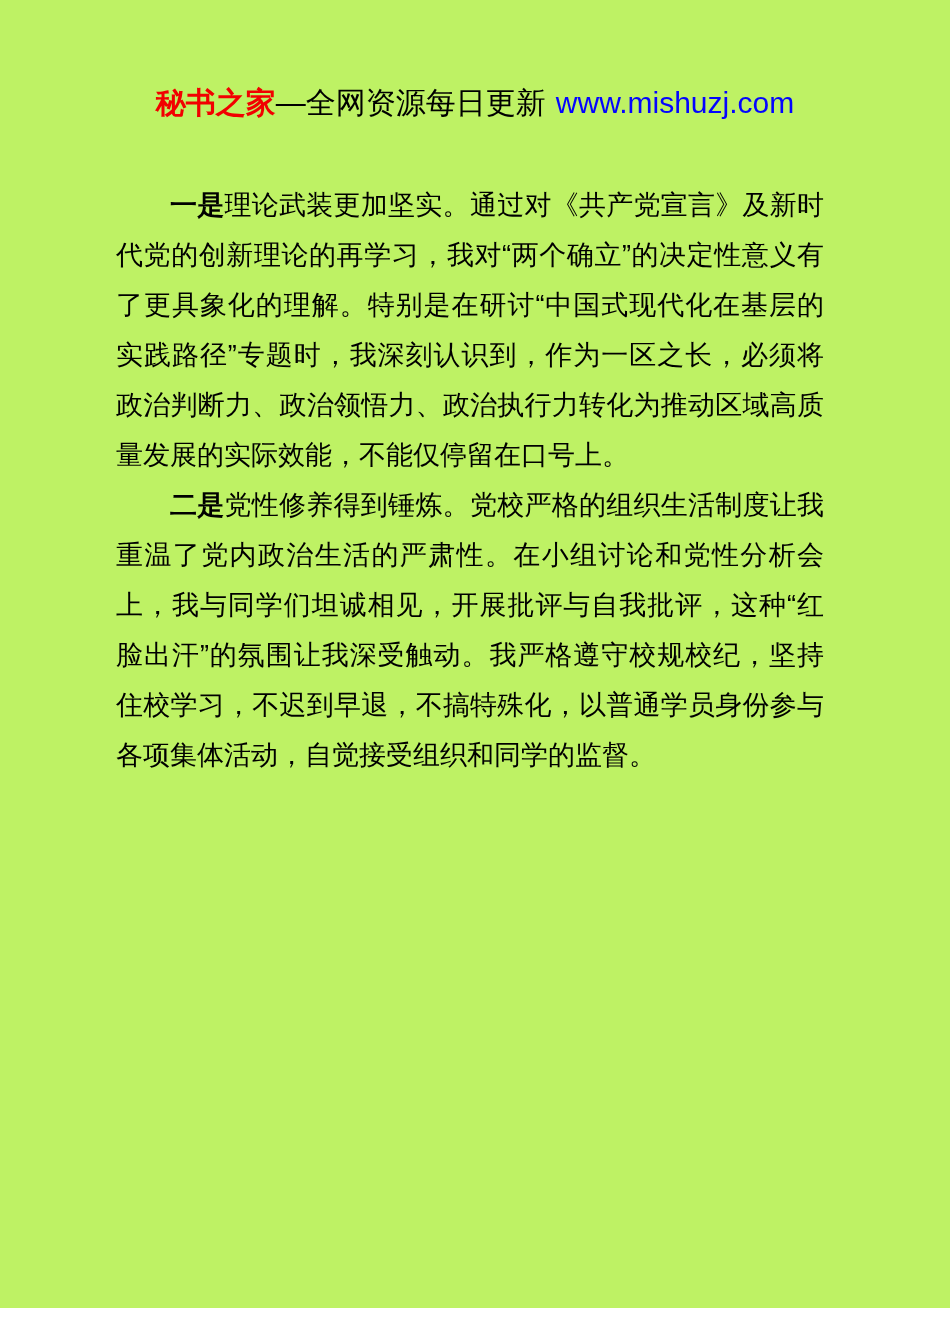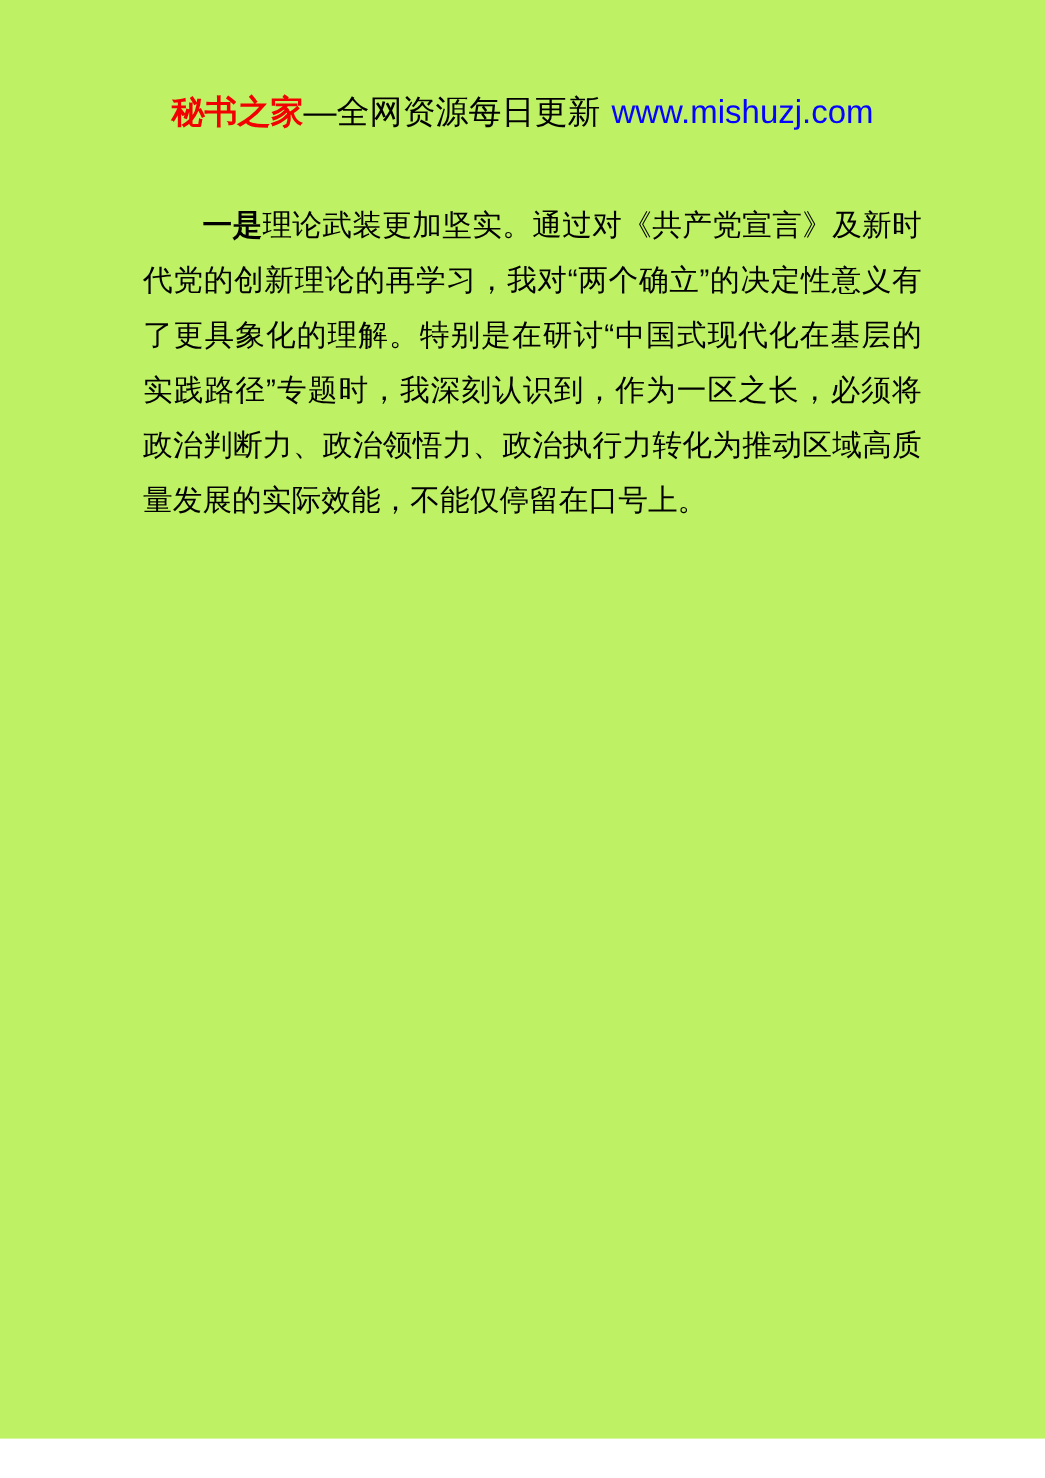--- a/index.html
+++ b/index.html
@@ -37,21 +37,21 @@
   }
   .site-url {
     color: #0404ff;
     text-decoration: none;
     margin-left: 10px;
     font-weight: 400;
   }
   .content {
     position: absolute;
     top: 180px;
-    left: 130px;
+    left: 116px;
     width: 708px;
   }
   .content p {
     margin: 0;
     padding: 0;
     font-size: 27px;
     line-height: 50px;
     text-align: justify;
     text-justify: inter-ideograph;
     text-indent: 54px;
@@ -67,18 +67,19 @@
 
 <div class="page">
 
   <div class="header">
     <span class="site-name">秘书之家</span><span class="tagline">—全网资源每日更新</span><a class="site-url" href="#">www.mishuzj.com</a>
   </div>
 
   <div class="content">
     <p><span class="lead">一是</span><span>理论武装更加坚实。通过对《共产党宣言》及新时代党的创新理论的再学习，我对“两个确立”的决定性意义有了更具象化的理解。特别是在研讨“中国式现代化在基层的实践路径”专题时，我深刻认识到，作为一区之长，必须将政治判断力、政治领悟力、政治执行力转化为推动区域高质量发展的实际效能，不能仅停留在口号上。</span></p>
 
+    <p><span class="lead">二是</span><span>党性修养得到锤炼。党校严格的组织生活制度让我重温了党内政治生活的严肃性。在小组讨论和党性分析会上，我与同学们坦诚相见，开展批评与自我批评，这种“红脸出汗”的氛围让我深受触动。我严格遵守校规校纪，坚持住校学习，不迟到早退，不搞特殊化，以普通学员身份参与各项集体活动，自觉接受组织和同学的监督。</span></p>
 
 
 
   </div>
 
 </div>
 
 </body></html>

